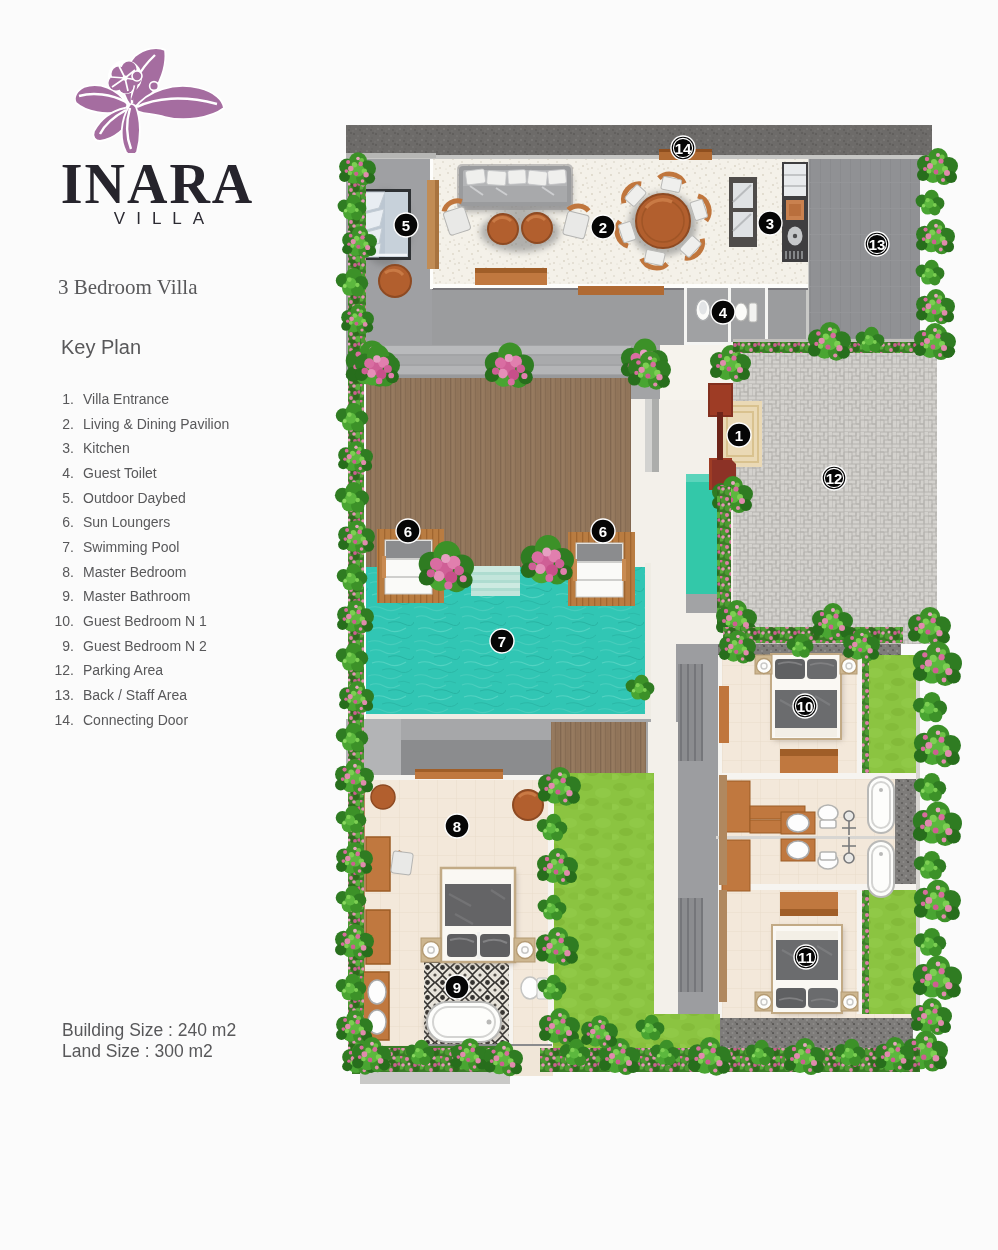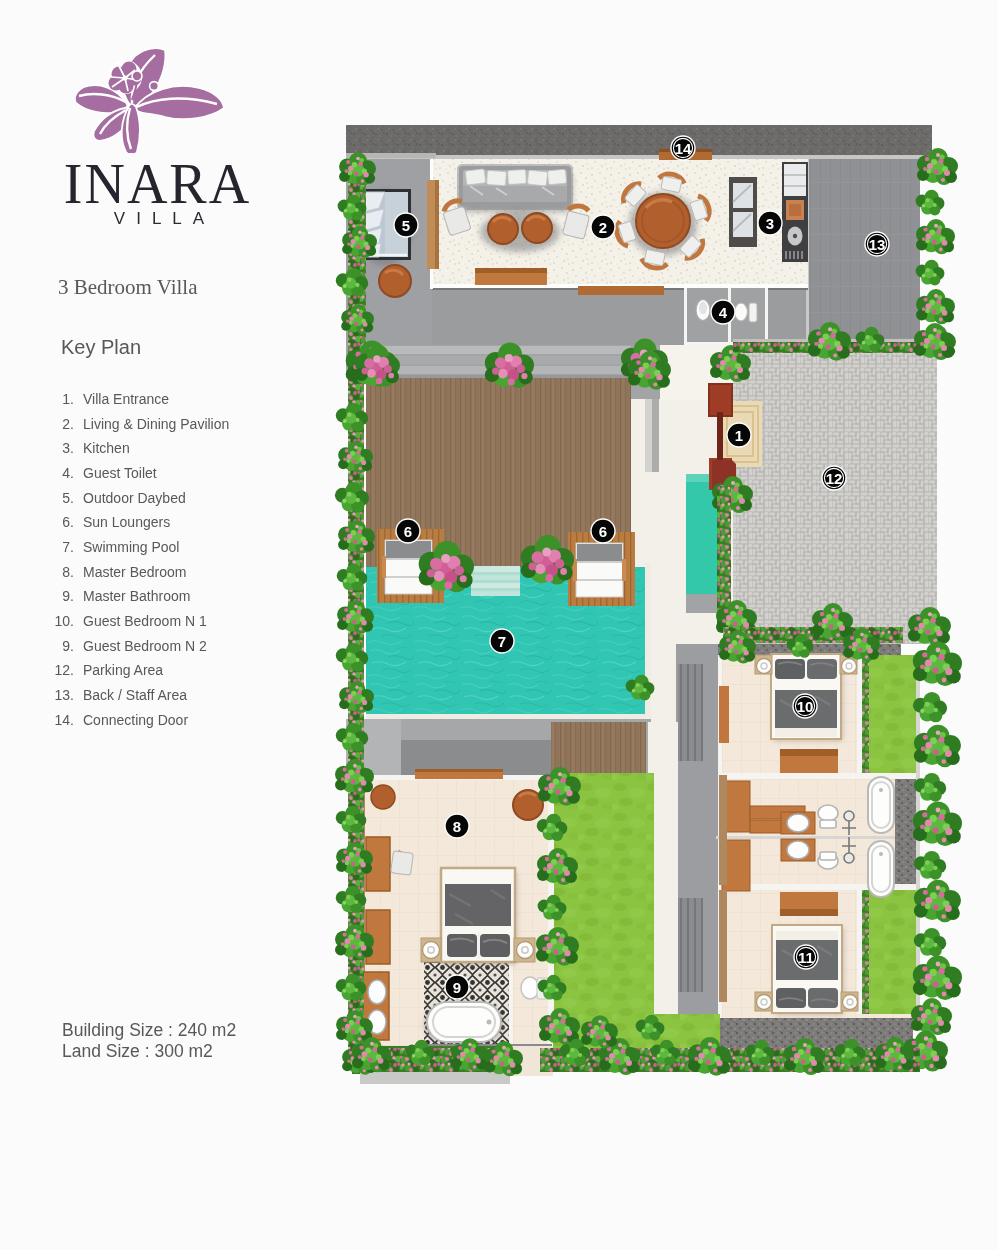--- a/index.html
+++ b/index.html
@@ -1,21 +1,21 @@
 <!DOCTYPE html>
 <html><head>
 <meta charset="utf-8">
 <style>
 html,body{margin:0;padding:0;background:#fbfbfb;}
 #canvas{position:relative;width:998px;height:1250px;background:#fbfbfb;overflow:hidden;
   font-family:"Liberation Sans",sans-serif;}
 #plan{position:absolute;left:0;top:0;}
 .t{position:absolute;color:#58585a;}
 #inara{position:absolute;left:40px;top:152px;width:235px;text-align:center;
-  font-family:"Liberation Serif",serif;font-size:56px;font-weight:400;color:#26242c;letter-spacing:2px;}
+  font-family:"Liberation Serif",serif;font-size:56px;font-weight:700;color:#26242c;letter-spacing:2px;}
 #villa{position:absolute;left:40px;top:209px;width:238px;text-align:center;
   font-size:17px;color:#2b2a32;letter-spacing:11px;text-indent:11px;}
 #sub{left:58px;top:275px;font-size:21px;font-family:Liberation Serif, serif;}
 #keyplan{left:61px;top:336px;font-size:20px;}
 #list{left:46px;top:387px;font-size:14px;line-height:24.65px;}
 #list .n{display:inline-block;width:28px;text-align:right;margin-right:9px;}
 #sizes{left:62px;top:1020px;font-size:17.5px;line-height:20.6px;}
 </style>
 </head>
 <body>

